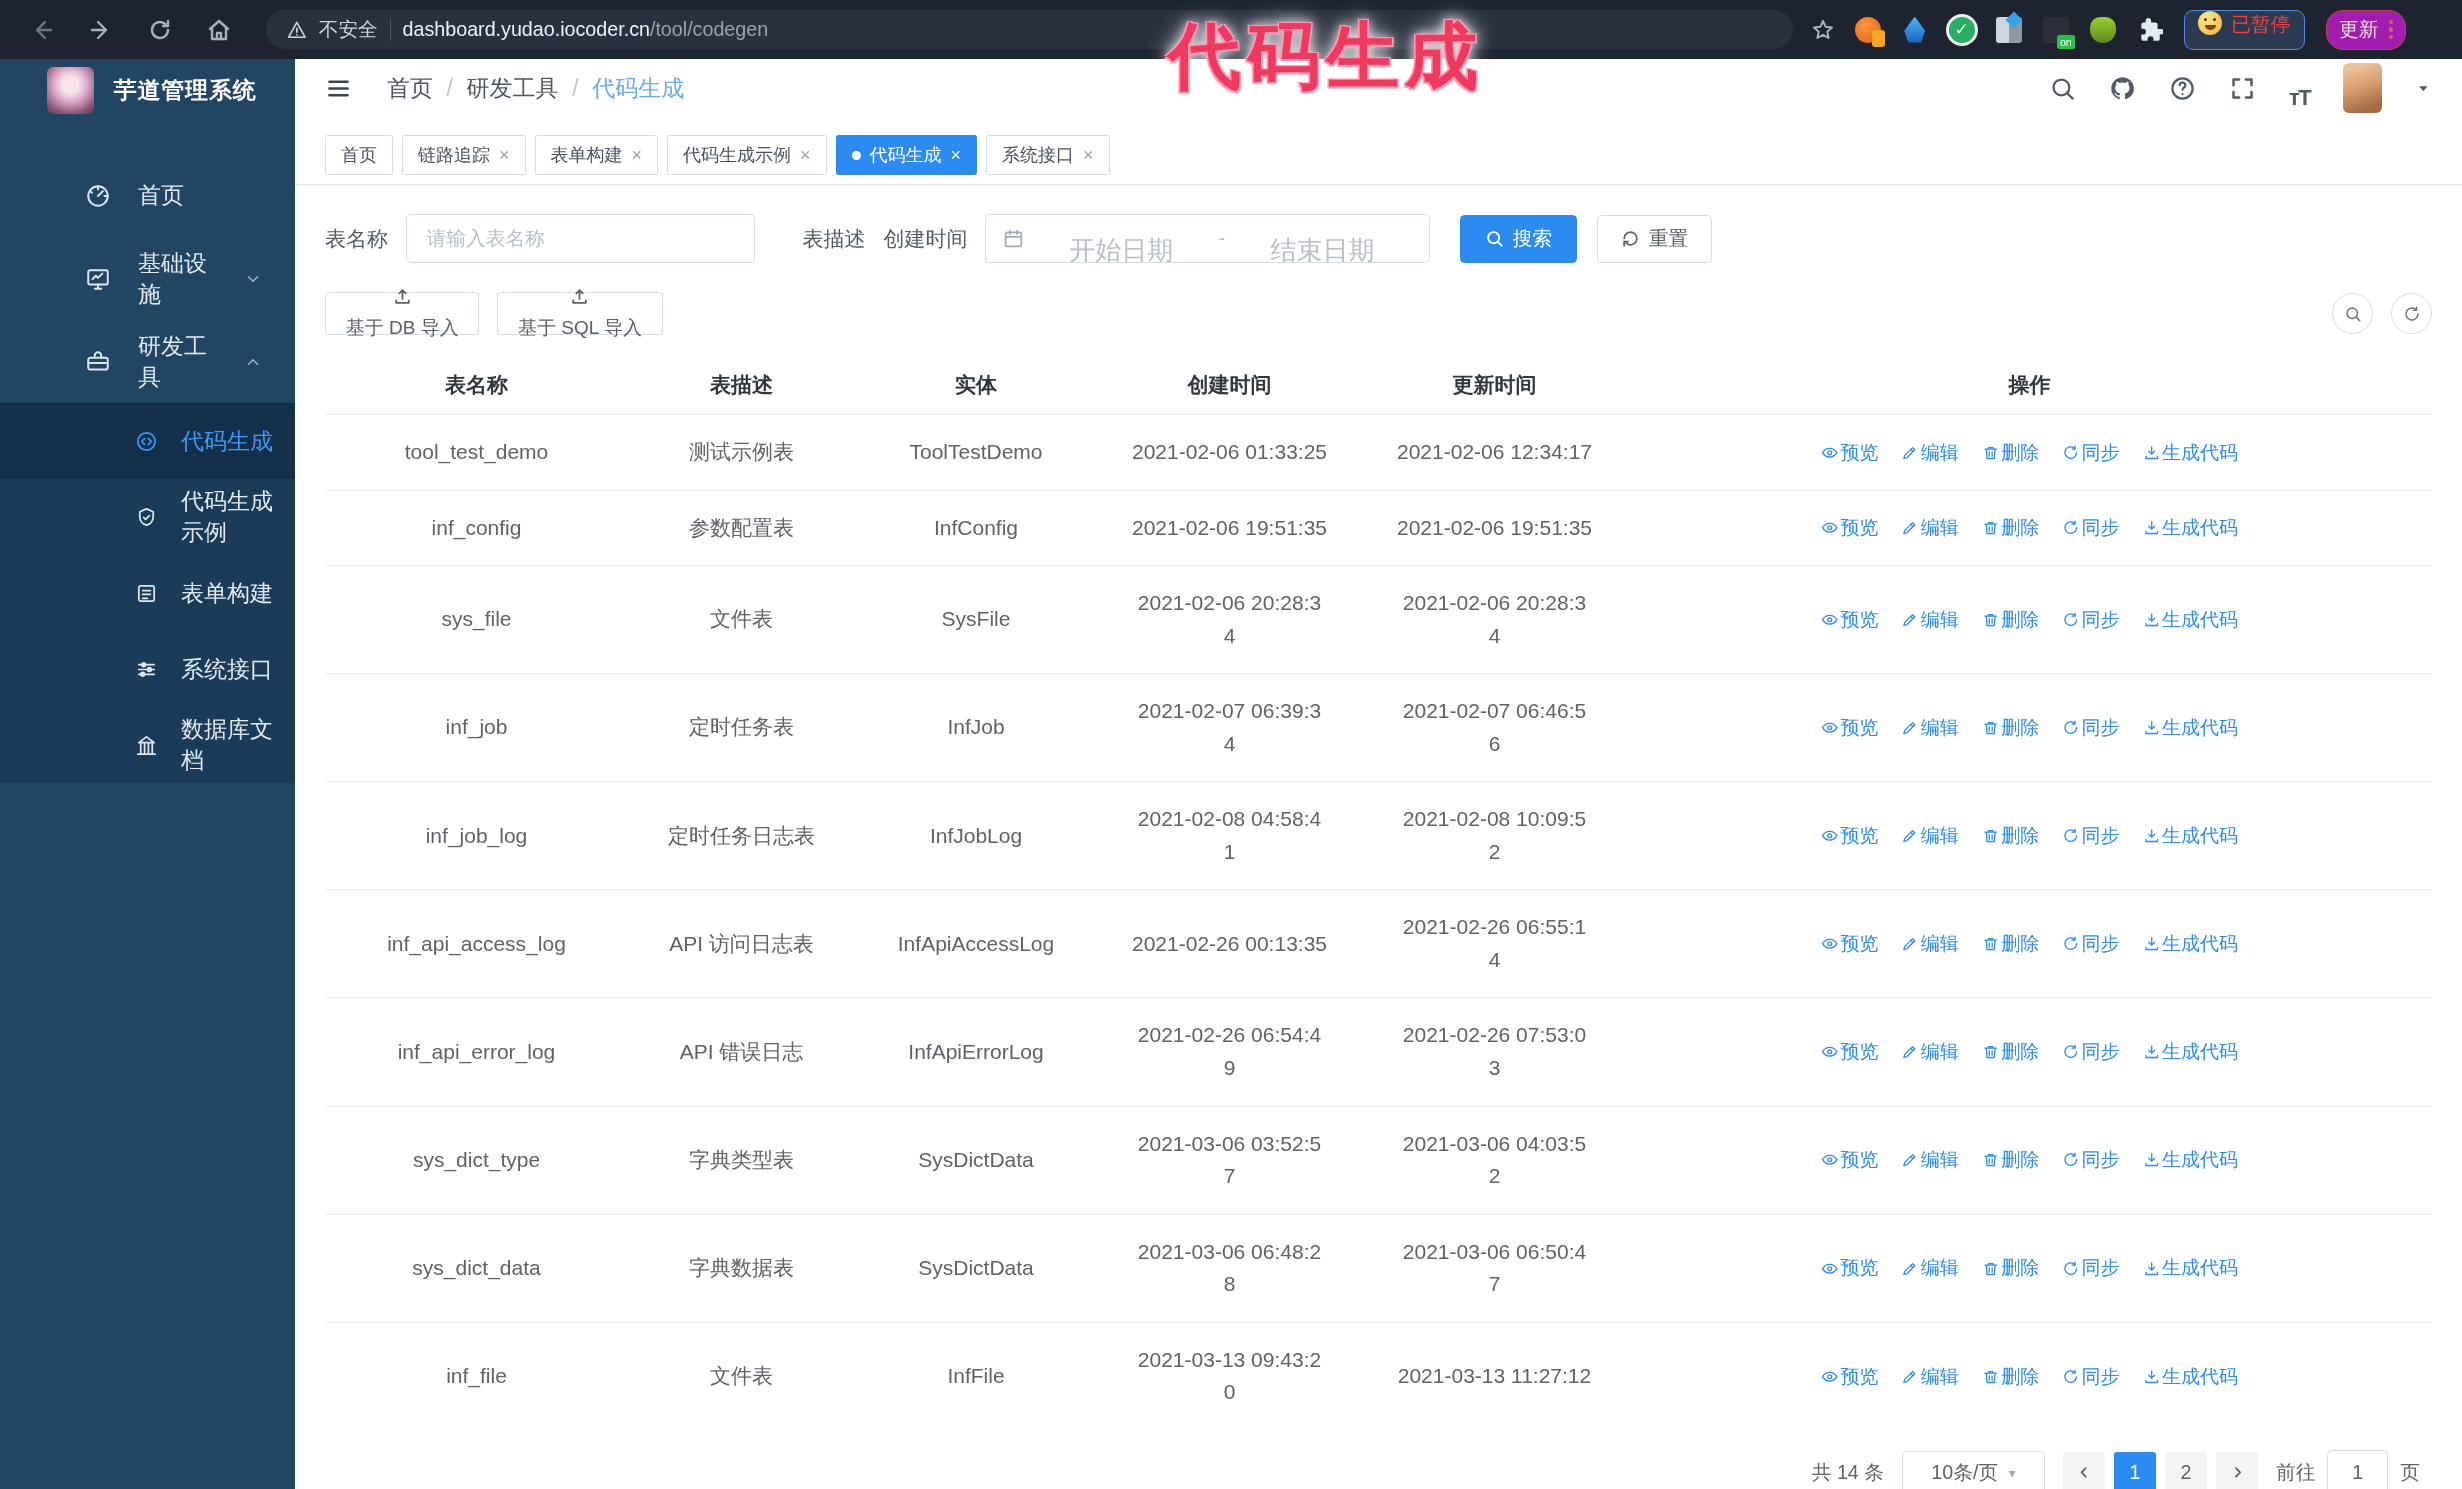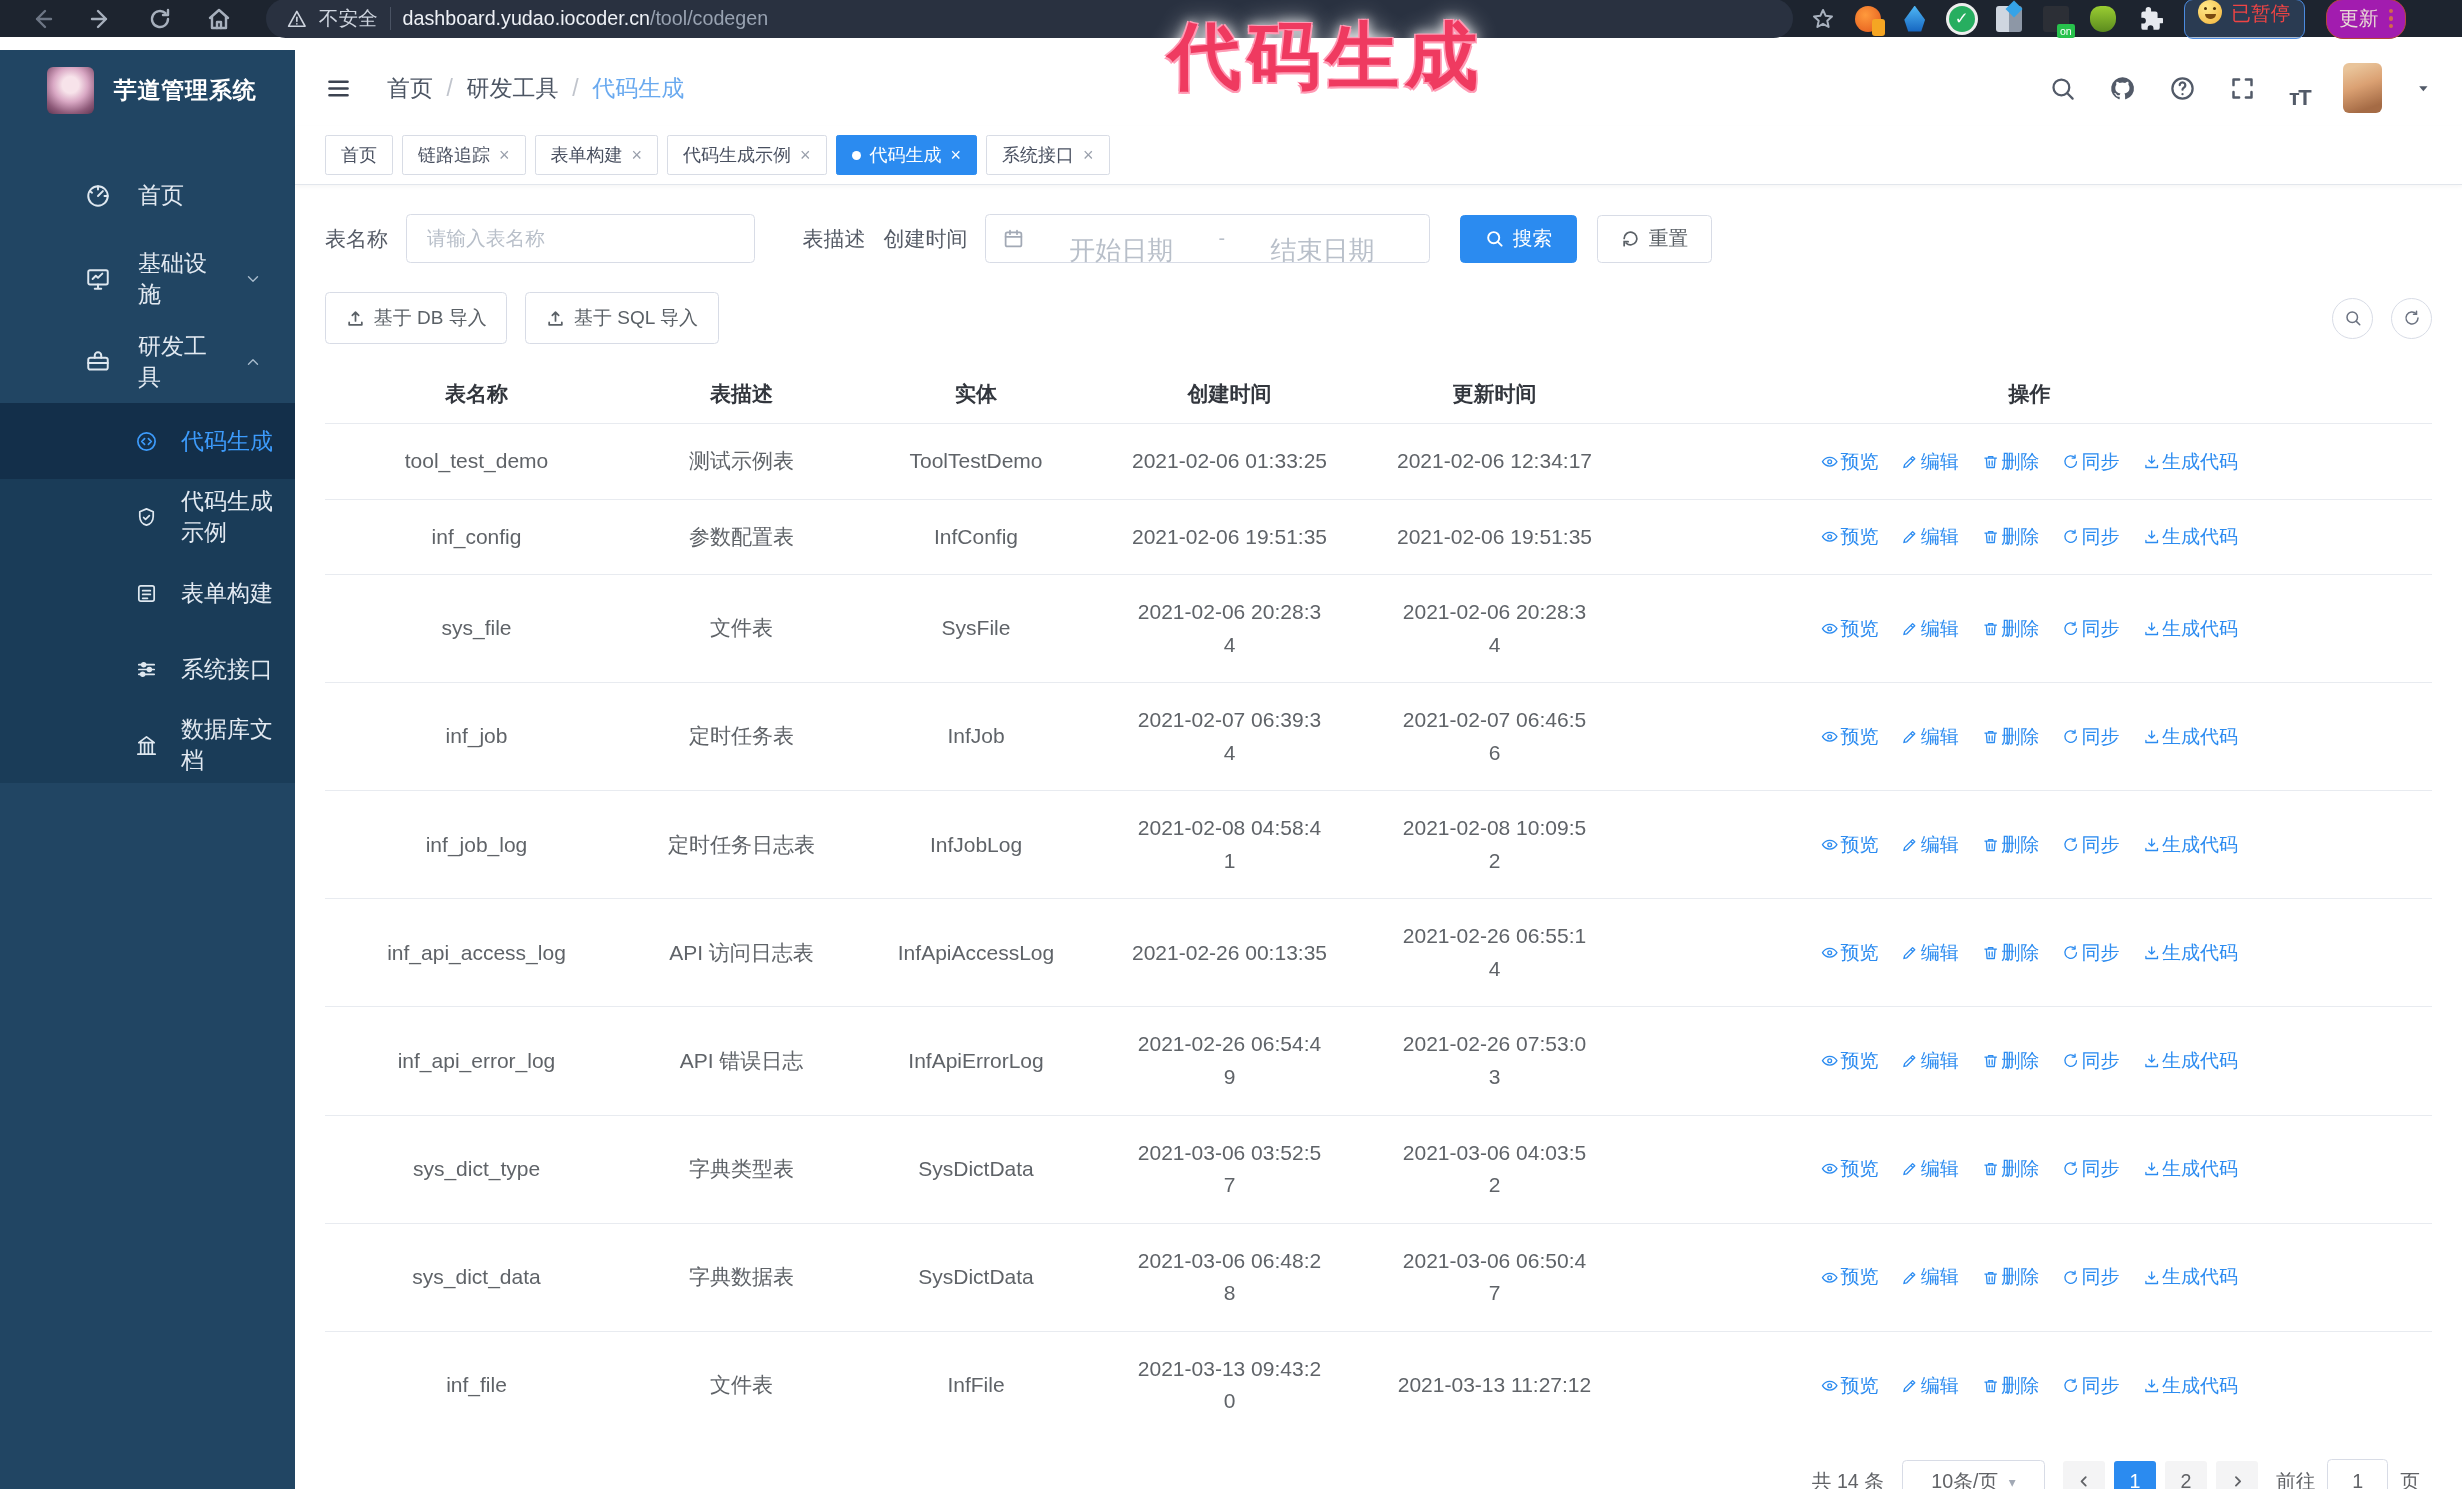--- a/index.html
+++ b/index.html
@@ -5,21 +5,21 @@
   html,body{margin:0;padding:0;}
   body{
     width:2462px;height:1490px;position:relative;overflow:hidden;background:#fff;
     font-family:"Liberation Sans","DejaVu Sans",sans-serif;color:#5f6368;
     -webkit-font-smoothing:antialiased;
   }
   .ic{display:inline-flex;line-height:0;flex:none;}
   .ic svg{width:1em;height:1em;display:block;}
 
   
-  .browser-bar{position:absolute;top:0;left:0;right:0;height:37px;background:#1d242f;
+  .browser-bar{position:absolute;top:0;left:0;right:0;height:59px;background:#1d242f;
     display:flex;align-items:center;padding:0 19.7px 0 30px;gap:0;z-index:5;}
   .nav-ic{font-size:24px;color:#a7b0bd;margin-right:35px;}
   .nav-ic.dim{color:#6d7685;}
   .url-pill{width:1485px;height:39px;border-radius:19.7px;background:#293140;display:flex;
     align-items:center;padding:0 21px;gap:12px;flex:none;}
   .sec-label{font-size:19.7px;color:#ced4de;white-space:nowrap;}
   .pill-sep{width:0.8px;height:23px;background:#4a5363;}
   .url-text{font-size:19.7px;white-space:nowrap;overflow:hidden;}
   .url-host{color:#eef1f6;}
   .url-path{color:#98a2b1;}
@@ -106,21 +106,21 @@
     padding:0 16.7px;gap:7.6px;margin-right:30px;background:#fff;}
   .date-range .ic{font-size:21px;color:#a2a9b5;}
   .dr-ph{flex:1;text-align:center;font-size:26px;color:#b8bfc9;white-space:nowrap;margin-top:23px;}
   .dr-sep{color:#b8bfc9;font-size:19.7px;}
   .btn{display:inline-flex;align-items:center;justify-content:center;gap:9px;border-radius:4.5px;font-size:19.7px;
     cursor:pointer;white-space:nowrap;border:0.8px solid #d8dce6;background:#fff;color:#5a6066;font-family:inherit;}
   .btn .ic{font-size:19px;}
   .btn-search{height:48px;padding:0 24px;background:#2b8bf0;border-color:#2b8bf0;color:#fff;margin-right:19.7px;}
   .btn-reset{height:48px;padding:0 23px;}
   .import-row{display:flex;align-items:center;margin-top:29px;}
-  .btn-import{height:52px;padding:0 19.7px;font-size:19px;margin-right:18px;}
+  .btn-import{height:43px;padding:0 19.7px;font-size:19px;margin-right:18px;flex-direction:column;}
   .round-tools{margin-left:auto;display:flex;gap:18px;}
   .btn-round{width:39px;height:39px;border-radius:50%;border:0.8px solid #d8dce6;display:flex;align-items:center;
     justify-content:center;color:#6b7280;font-size:18px;cursor:pointer;background:#fff;}
 
   
   table.grid{width:100%;border-collapse:collapse;margin-top:21px;table-layout:fixed;}
   .grid th{font-size:21px;font-weight:700;color:#32363d;padding:15px 7.6px;text-align:center;
     border-bottom:0.8px solid #e8ebf0;}
   .grid td{font-size:21px;color:#5f6368;padding:21px 7.6px;text-align:center;border-top:0.8px solid #e8ebf0;
     vertical-align:middle;line-height:1.55;word-break:break-all;}

